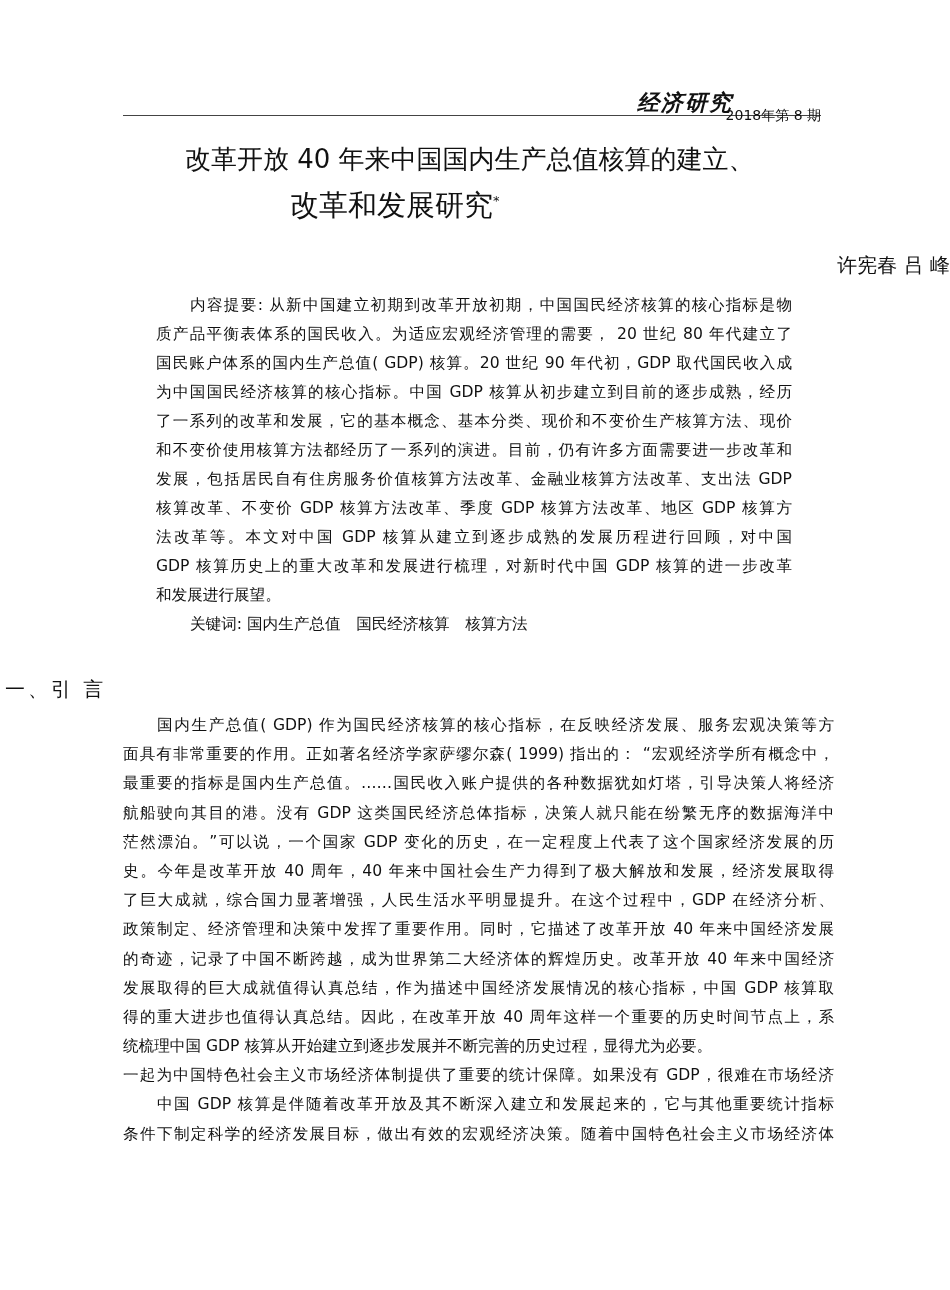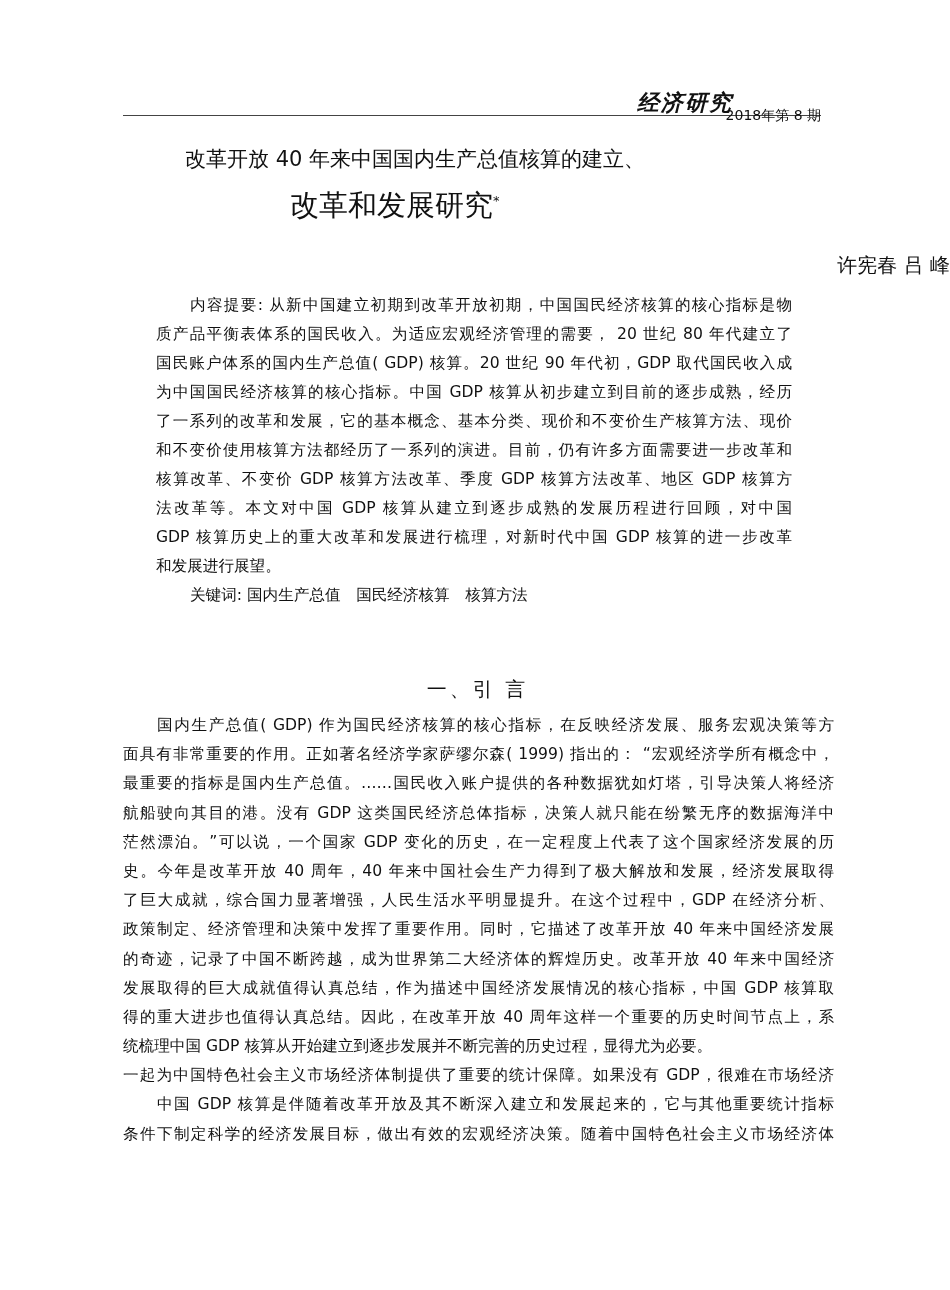--- a/index.html
+++ b/index.html
@@ -3,29 +3,29 @@
 <meta charset="utf-8">
 <style>
   html, body { margin: 0; padding: 0; background: #ffffff; }
   body { width: 950px; height: 1290px; position: relative; overflow: hidden;
          font-family: "DejaVu Sans", "Liberation Sans", sans-serif; color: #111; }
   .journal-header { position: absolute; left: 123px; top: 86px; width: 698px; height: 29px;
                     border-bottom: 1.5px solid #444; }
   .journal-name { position: absolute; right: 88px; top: 2px; font-family: "DejaVu Serif", serif;
                   font-size: 22px; font-weight: bold; font-style: italic; letter-spacing: 2px; color: #111; }
   .journal-issue { position: absolute; right: 0; top: 21px; font-size: 14px; color: #111; }
-  .title { position: absolute; left: 185px; top: 137px; font-size: 21px; line-height: 44px; color: #111; white-space: nowrap; }
+  .title { position: absolute; left: 185px; top: 137px; font-size: 26px; line-height: 44px; color: #111; white-space: nowrap; }
   .title-line2 { position: absolute; left: 290px; top: 183px; font-size: 29px; line-height: 44px; white-space: nowrap; }
   .title-line2 sup { font-size: 13px; vertical-align: top; position: relative; top: -4px; }
   .authors { position: absolute; left: 0; width: 950px; top: 252px; text-align: right; font-size: 20px; padding-left: 10px; box-sizing: border-box; }
   .abstract { position: absolute; left: 156px; width: 636px; top: 291px; font-size: 15.6px; }
   .line { height: 29px; line-height: 29px; white-space: nowrap; text-align: justify; text-align-last: justify; }
   .line.last { text-align-last: left; }
   .line.indent { padding-left: 34px; }
-  .section-heading { position: absolute; left: 0; width: 950px; top: 676px; text-align: center; font-size: 20px; letter-spacing: 3px; padding-left: 5px; box-sizing: border-box; }
+  .section-heading { position: absolute; left: 0; width: 950px; top: 676px; text-align: left; font-size: 20px; letter-spacing: 3px; padding-left: 5px; box-sizing: border-box; }
   .body-text { position: absolute; left: 123px; width: 711px; top: 711px; font-size: 15.6px; }
   .body-text .line { height: 29.2px; line-height: 29.2px; }
 </style>
 </head>
 <body>
 
 <div class="journal-header">
   <span class="journal-name">经济研究</span>
   <span class="journal-issue">2018年第 8 期</span>
 </div>
@@ -35,20 +35,21 @@
 
 <div class="authors">许宪春 吕 峰</div>
 
 <div class="abstract">
   <div class="line indent">内容提要: 从新中国建立初期到改革开放初期，中国国民经济核算的核心指标是物</div>
   <div class="line">质产品平衡表体系的国民收入。为适应宏观经济管理的需要， 20 世纪 80 年代建立了</div>
   <div class="line">国民账户体系的国内生产总值( GDP) 核算。20 世纪 90 年代初，GDP 取代国民收入成</div>
   <div class="line">为中国国民经济核算的核心指标。中国 GDP 核算从初步建立到目前的逐步成熟，经历</div>
   <div class="line">了一系列的改革和发展，它的基本概念、基本分类、现价和不变价生产核算方法、现价</div>
   <div class="line">和不变价使用核算方法都经历了一系列的演进。目前，仍有许多方面需要进一步改革和</div>
+  <div class="line">发展，包括居民自有住房服务价值核算方法改革、金融业核算方法改革、支出法 GDP</div>
   <div class="line">核算改革、不变价 GDP 核算方法改革、季度 GDP 核算方法改革、地区 GDP 核算方</div>
   <div class="line">法改革等。本文对中国 GDP 核算从建立到逐步成熟的发展历程进行回顾，对中国</div>
   <div class="line">GDP 核算历史上的重大改革和发展进行梳理，对新时代中国 GDP 核算的进一步改革</div>
   <div class="line last">和发展进行展望。</div>
   <div class="line indent last">关键词: 国内生产总值　国民经济核算　核算方法</div>
 </div>
 
 <div class="section-heading">一、引 言</div>
 
 <div class="body-text">

